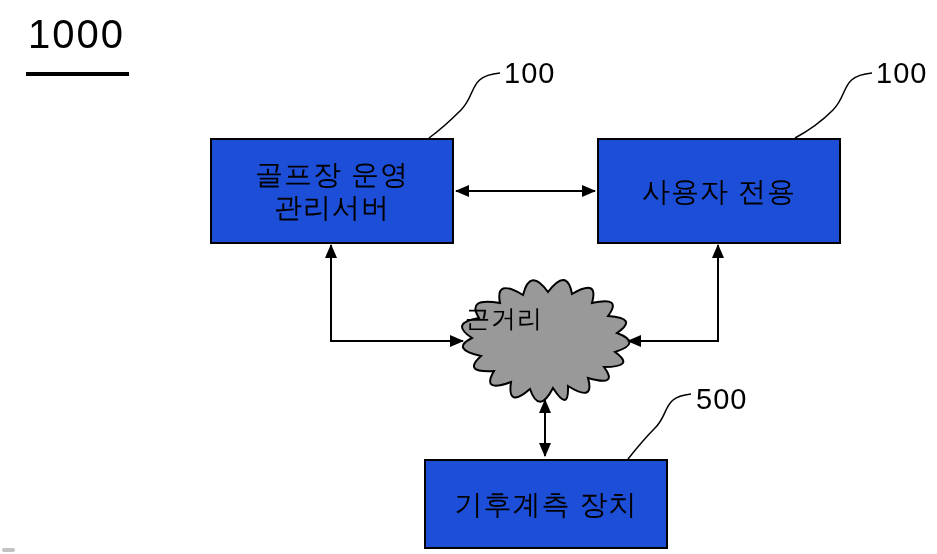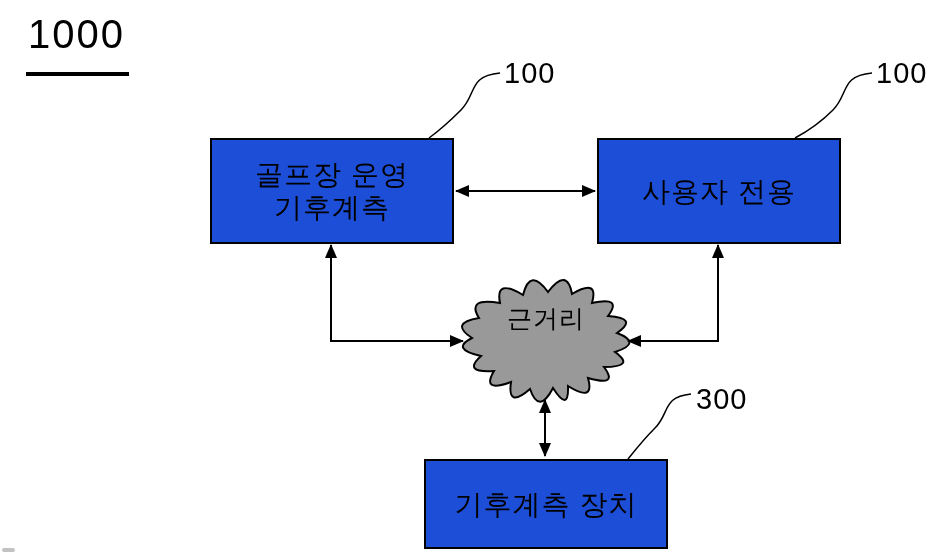--- a/index.html
+++ b/index.html
@@ -26,21 +26,21 @@
     display:flex;flex-direction:column;
     align-items:center;justify-content:center;
     text-align:center;
     font-size:28px;line-height:33px;letter-spacing:1px;
   }
   .box-server{left:210px;top:138px;width:244px;height:106px;box-sizing:border-box;}
   .box-terminal{left:597px;top:138px;width:244px;height:106px;box-sizing:border-box;}
   .box-device{left:424px;top:459px;width:244px;height:90px;box-sizing:border-box;}
   .cloud-text{
     position:absolute;left:465px;top:302px;width:162px;
-    display:flex;flex-direction:column;align-items:center;
+    display:flex;flex-direction:row;align-items:center;
     text-align:center;font-size:25px;line-height:32px;letter-spacing:1px;
   }
   .ref-label{
     position:absolute;
     font-size:29px;letter-spacing:1px;
   }
   .ref-100{left:504px;top:57px;}
   .ref-200{left:876px;top:57px;}
   .ref-300{left:696px;top:383px;}
   .corner-smudge{
@@ -87,25 +87,25 @@
     <line x1="456" y1="191" x2="595" y2="191" stroke="#000" stroke-width="2" marker-start="url(#ah)" marker-end="url(#ah)"></line>
     <path d="M331,245 L331,341 L463,341" fill="none" stroke="#000" stroke-width="2" marker-start="url(#ah)" marker-end="url(#ah)"></path>
     <path d="M718,245 L718,341 L628,341" fill="none" stroke="#000" stroke-width="2" marker-start="url(#ah)" marker-end="url(#ah)"></path>
     <line x1="545" y1="400" x2="545" y2="456" stroke="#000" stroke-width="2" marker-start="url(#ah)" marker-end="url(#ah)"></line>
   </svg>
 
   <div class="figure-number">1000</div>
 
   <div class="ref-label ref-100">100</div>
   <div class="ref-label ref-200">100</div>
-  <div class="ref-label ref-300">300</div>
+  <div class="ref-label ref-300">500</div>
 
   <div class="node-box box-server">
     <span>골프장 운영</span>
-    <span>기후계측</span>
+    <span>관리서버</span>
   </div>
 
   <div class="node-box box-terminal">
     <span>사용자 전용</span>
   </div>
 
   <div class="cloud-text">
     <span>근거리</span>
   </div>
 

